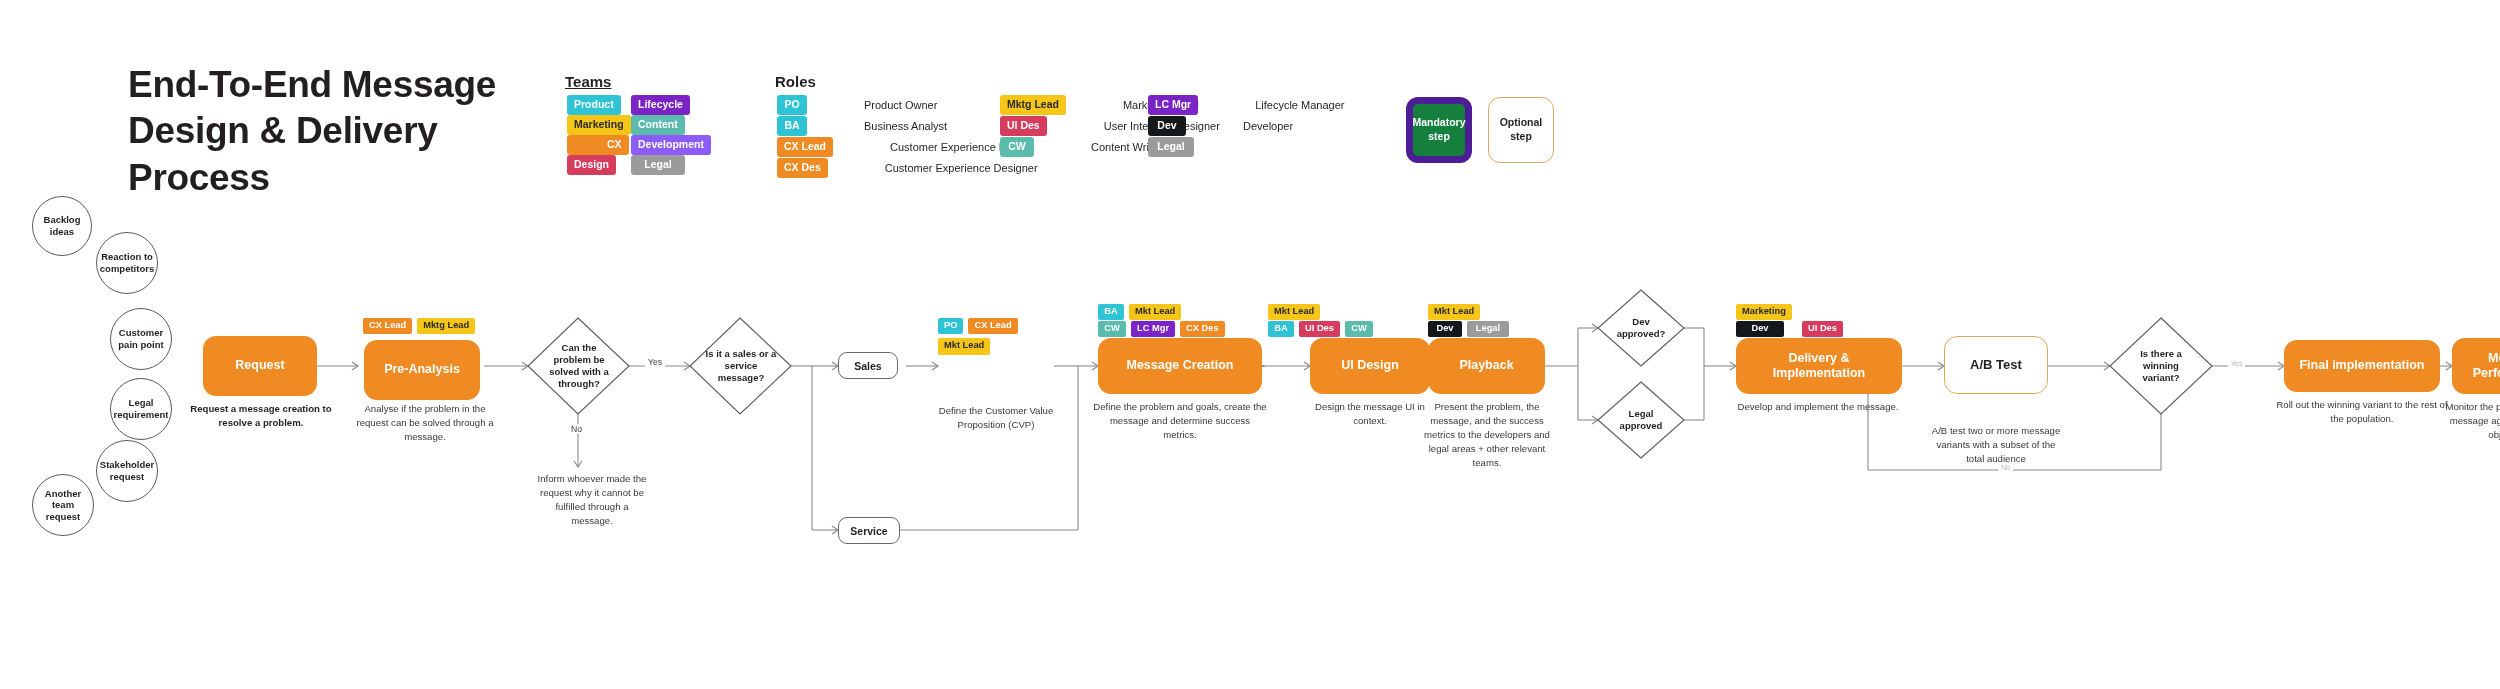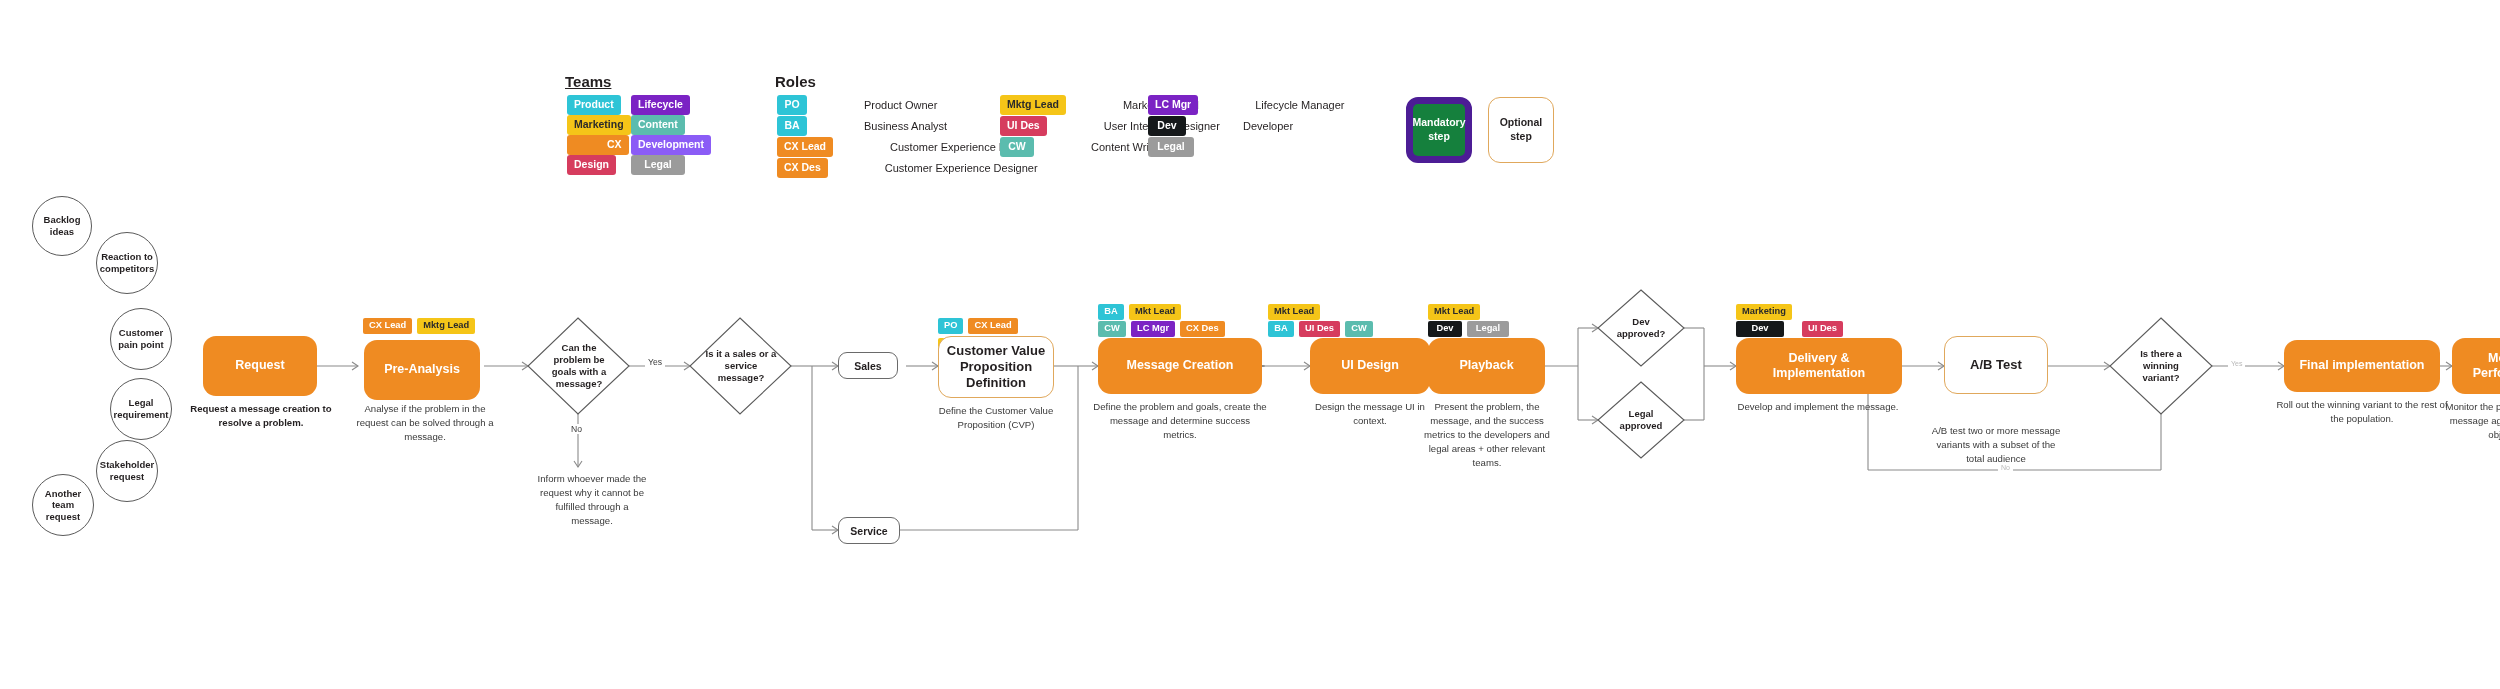--- a/index.html
+++ b/index.html
@@ -110,20 +110,24 @@
   svg.wires { position:absolute; left:0; top:0; width:2500px; height:689px; pointer-events:none; }
   svg.wires line, svg.wires path, svg.wires polyline { stroke:#8a8a8a; stroke-width:1.1px; fill:none; }
   .diamond-poly { stroke:#5a5a5a; stroke-width:1.1px; fill:#ffffff; }
   .arrowhead { fill:none; stroke:#8a8a8a; stroke-width:1.1px; }
 </style>
 </head>
 <body>
 
 <div id="canvas">
 
+  <div class="title">
+    <div>End-To-End Message</div>
+    <div>Design &amp; Delivery Process</div>
+  </div>
 
   <div class="legend-head" style="left:565px; top:73px;text-decoration:underline;">Teams</div>
 
   <div class="legend-row" style="left:567px; top:95px;">
     <span class="chip c-product">Product</span>
   </div>
   <div class="legend-row" style="left:567px; top:115px;">
     <span class="chip c-marketing">Marketing</span>
   </div>
   <div class="legend-row" style="left:567px; top:135px;">
@@ -329,48 +333,41 @@
   <div class="badges" style="left:363px; top:318px; width:130px;">
     <span class="chip c-cxlead">CX Lead</span>
     <span class="chip c-mktg">Mktg Lead</span>
   </div>
   <div class="node mandatory" style="left:364px; top:340px; width:116px; height:60px;">
     <span>Pre-Analysis</span>
   </div>
   <div class="caption" style="left:356px; top:402px; width:138px;">Analyse if the problem in the request can be solved through a message.</div>
 
   <div class="diamond-wrap" style="left:528px; top:318px; width:102px; height:96px;">
-    <div class="dlabel">Can the problem be goals with a message?</div>
+    <div class="dlabel">Can the problem be solved with a through?</div>
   </div>
   <div class="edgelabel" style="left:645px; top:357px;">Yes</div>
   <div class="edgelabel" style="left:568px; top:424px;">No</div>
   <div class="caption" style="left:534px; top:472px; width:116px;">Inform whoever made the request why it cannot be fulfilled through a message.</div>
 
   <div class="diamond-wrap" style="left:690px; top:318px; width:102px; height:96px;">
     <div class="dlabel">Is it a sales or a service message?</div>
   </div>
 
   <div class="pill" style="left:838px; top:352px; width:60px; height:27px;">
     <span>Sales</span>
   </div>
   <div class="pill" style="left:838px; top:517px; width:62px; height:27px;">
     <span>Service</span>
   </div>
 
   <div class="badges" style="left:938px; top:318px; width:122px;">
     <span class="chip c-po">PO</span>
     <span class="chip c-cxlead">CX Lead</span>
     <span class="chip c-mktg">Mkt Lead</span>
-  </div>
-  <div class="node optional" style="left:938px; top:336px; width:116px; height:62px;">
-    <div>
-      <div>Customer Value</div>
-      <div>Proposition</div>
-      <div>Definition</div>
-    </div>
   </div>
   <div class="caption" style="left:928px; top:404px; width:136px;">Define the Customer Value Proposition (CVP)</div>
 
   <div class="badges" style="left:1098px; top:304px; width:170px;">
     <span class="chip c-ba" style="min-width:26px;">BA</span>
     <span class="chip c-mktg">Mkt Lead</span>
   </div>
   <div class="badges" style="left:1098px; top:321px; width:170px;">
     <span class="chip c-cw" style="min-width:28px;">CW</span>
     <span class="chip c-lcmgr">LC Mgr</span>

